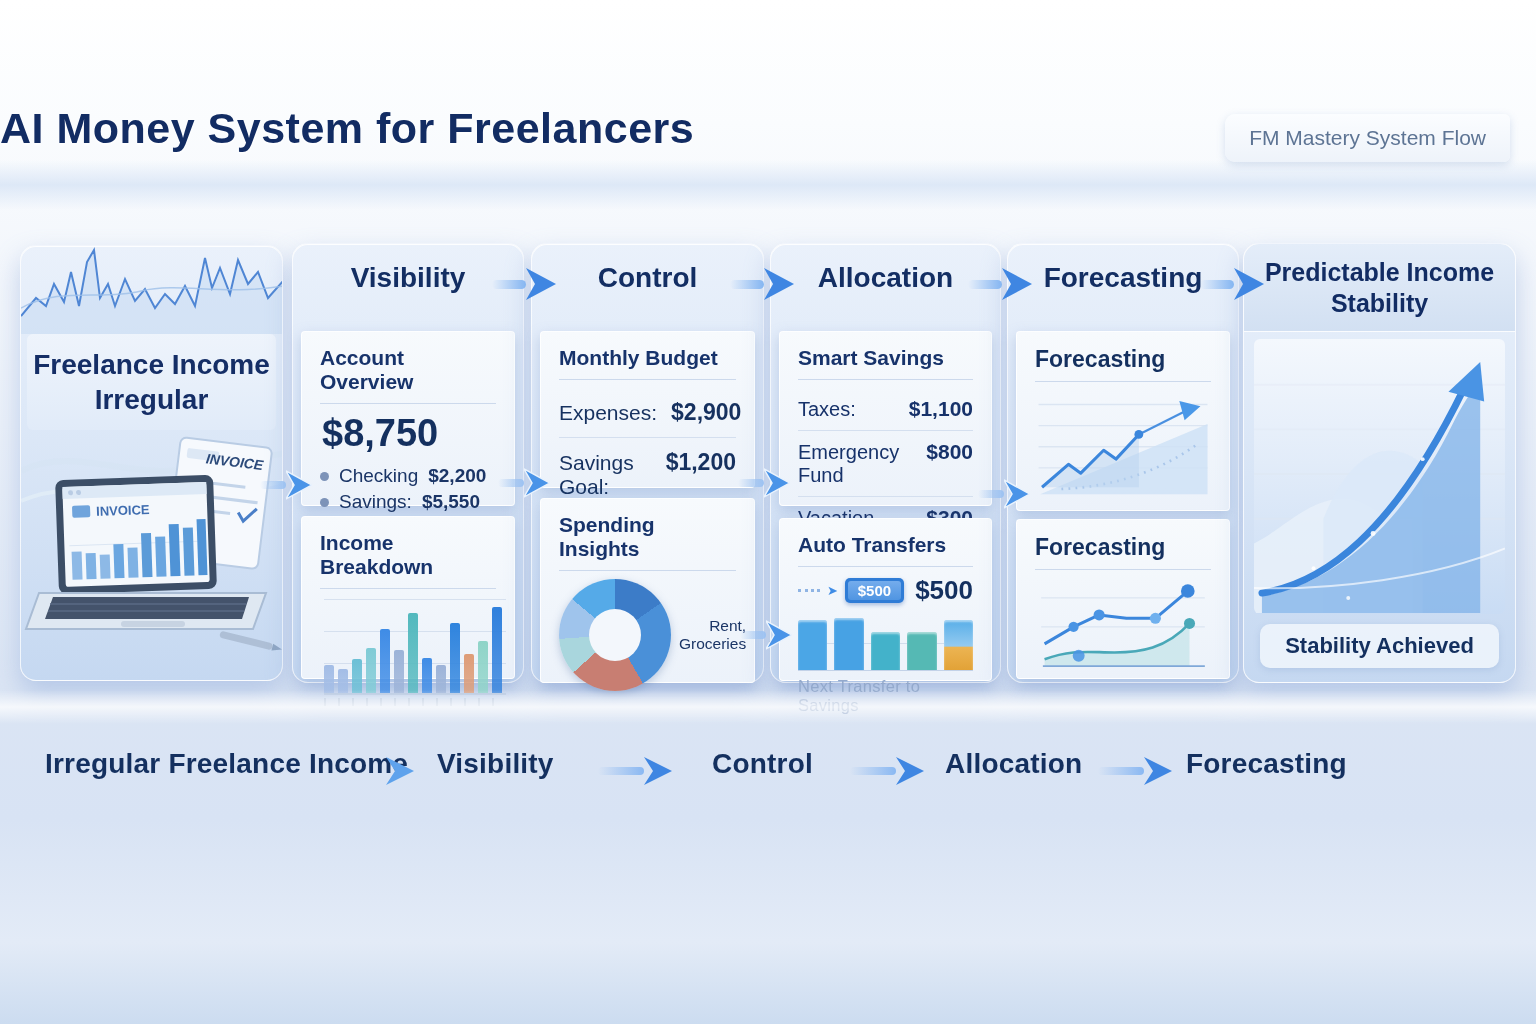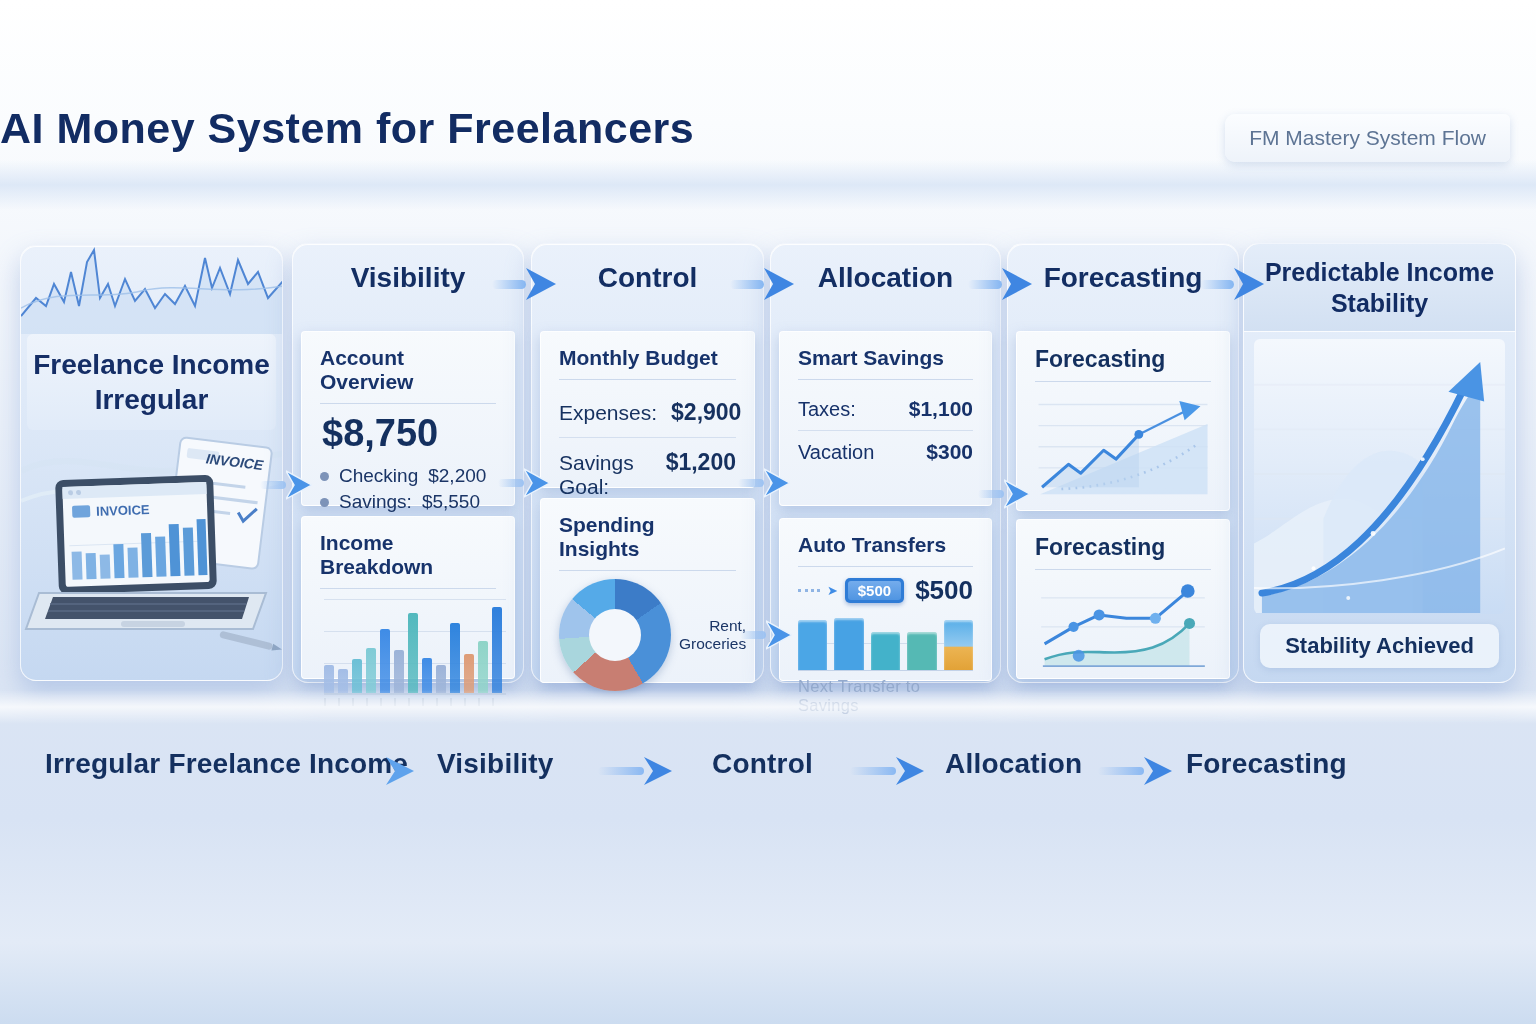--- a/index.html
+++ b/index.html
@@ -68,21 +68,21 @@
     border-radius:6px; display:flex; flex-direction:column; justify-content:center;
     text-align:center; font-size:28px; font-weight:bold; color:#152e66; line-height:1.25;
   }
   .laptop-zone { position:absolute; left:0; top:184px; width:263px; height:252px; }
 
   
   .c-account { top:87px;  height:175px; }
   .big-amount { font-size:38px; font-weight:bold; color:#14305f; margin:8px 0 10px 2px; }
   .bullet-row { display:flex; align-items:center; gap:10px; font-size:19px; color:#1b3566; margin:4px 0; }
   .dot { width:9px; height:9px; border-radius:50%; background:#7d93b8; flex:0 0 auto; }
-  .bullet-row b { font-weight:normal; }
+  .bullet-row b { font-weight:bold; }
 
   
   .c-income { top:272px; height:163px; }
   .ibars {
     position:relative; margin-top:10px; height:96px; width:182px; margin-left:4px;
     display:flex; align-items:flex-end; gap:4px;
     border-bottom:2px solid #b6c7e0;
     background:repeating-linear-gradient(180deg, rgba(165,185,215,.35) 0 1px, transparent 1px 32px);
   }
   .ibar { width:10px; border-radius:2px 2px 0 0; }
@@ -318,20 +318,24 @@
   <div class="panel p4">
     <div class="col-header">Allocation</div>
 
     <div class="card c-smart">
       <div class="card-title">Smart Savings</div>
       <div class="ss-row">
         <span>Taxes:</span>
         <span class="val">$1,100</span>
       </div>
       <div class="ss-row">
+        <span>Emergency Fund</span>
+        <span class="val">$800</span>
+      </div>
+      <div class="ss-row">
         <span>Vacation</span>
         <span class="val">$300</span>
       </div>
     </div>
 
     <div class="card c-auto">
       <div class="card-title">Auto Transfers</div>
       <div class="transfer-row">
         <span class="dotline"></span>
         <span class="plane">➤</span>

